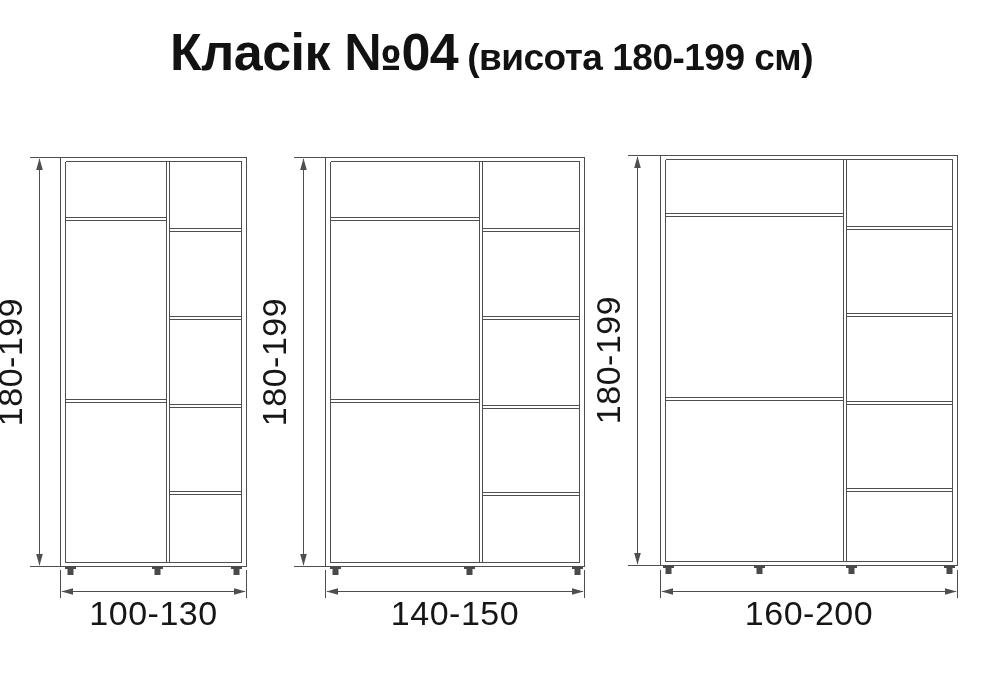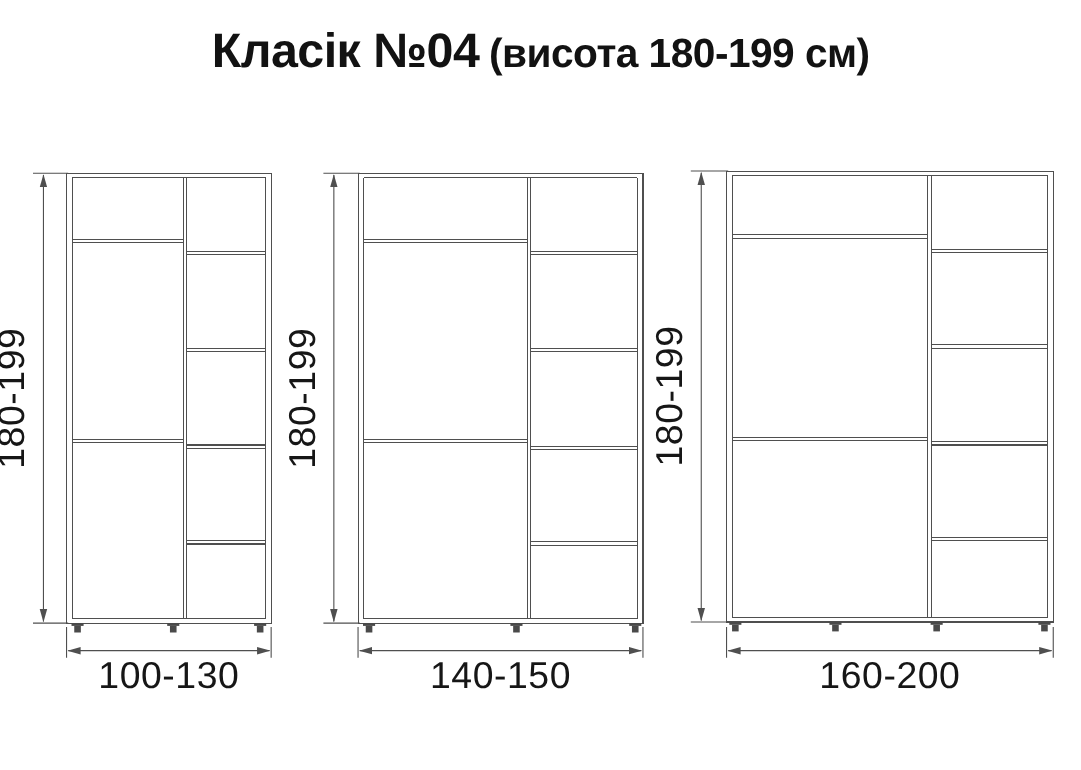--- a/index.html
+++ b/index.html
@@ -12,21 +12,21 @@
   }
   .title{
     position:absolute;
     top:22px;left:0;width:100%;
     margin:0;
     text-align:center;
     color:#121212;
     font-weight:700;
     white-space:nowrap;
   }
-  .title .main{font-size:44px;letter-spacing:-0.5px;}
+  .title .main{font-size:52px;letter-spacing:-0.5px;}
   .title .suffix{font-size:37px;letter-spacing:-0.5px;margin-top:48px;}
   svg.drawing{position:absolute;top:0;left:0;}
   .ln{stroke:#4f4f4f;stroke-width:1;fill:none;shape-rendering:crispEdges;}
   .dimln{stroke:#4f4f4f;stroke-width:1;fill:none;}
   .foot{fill:#4a4a4a;stroke:none;}
   .dim-text{
     font-family:"Liberation Sans", sans-serif;
     font-size:34px;
     fill:#161616;
     letter-spacing:0.5px;

